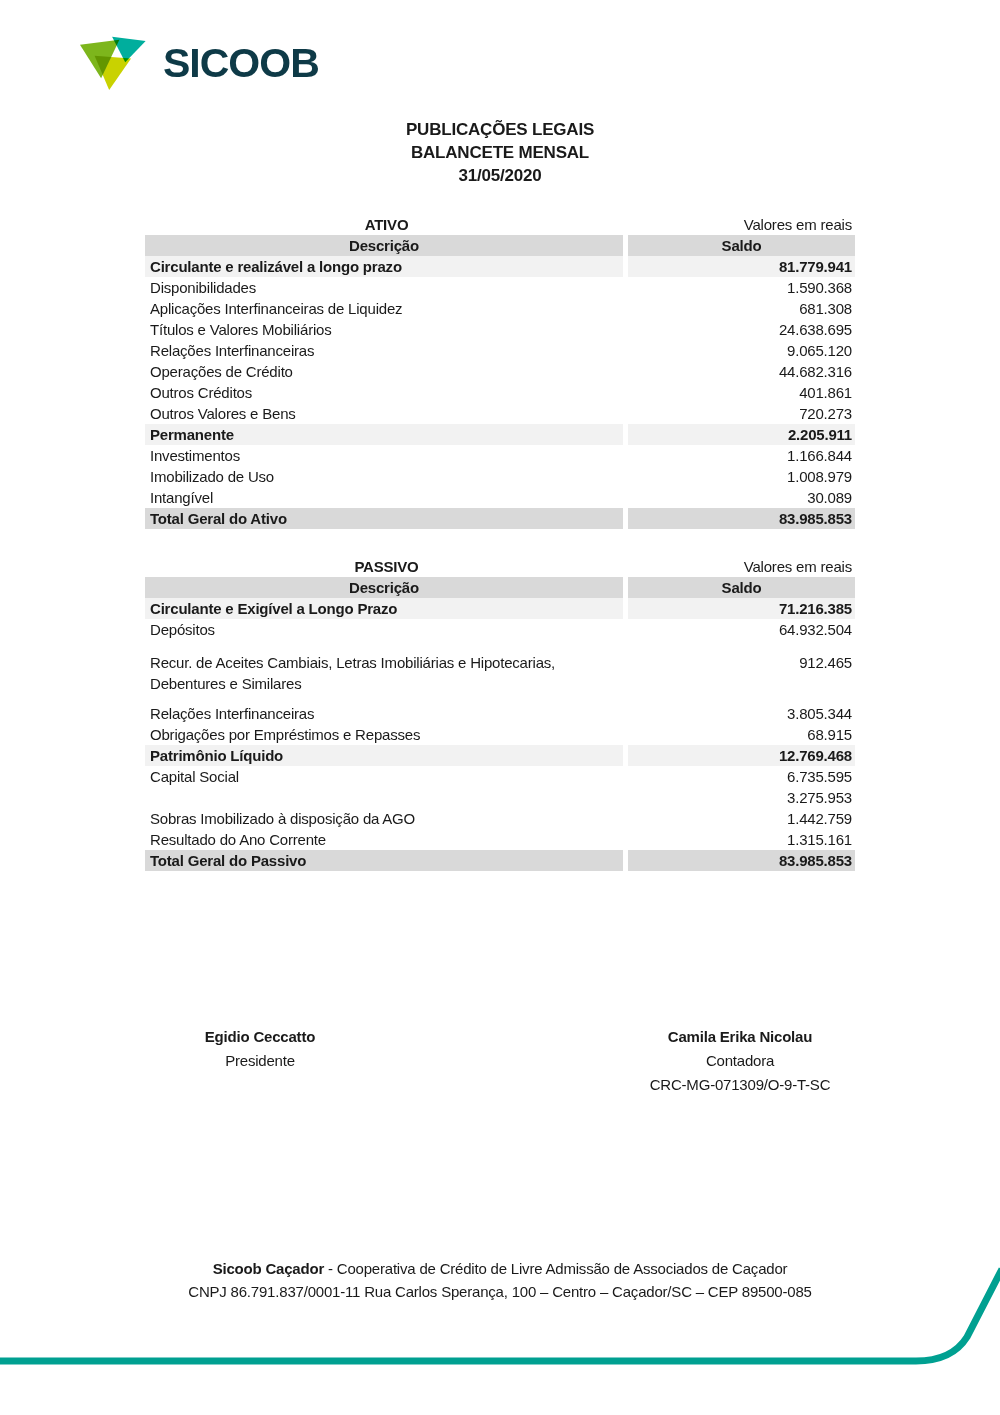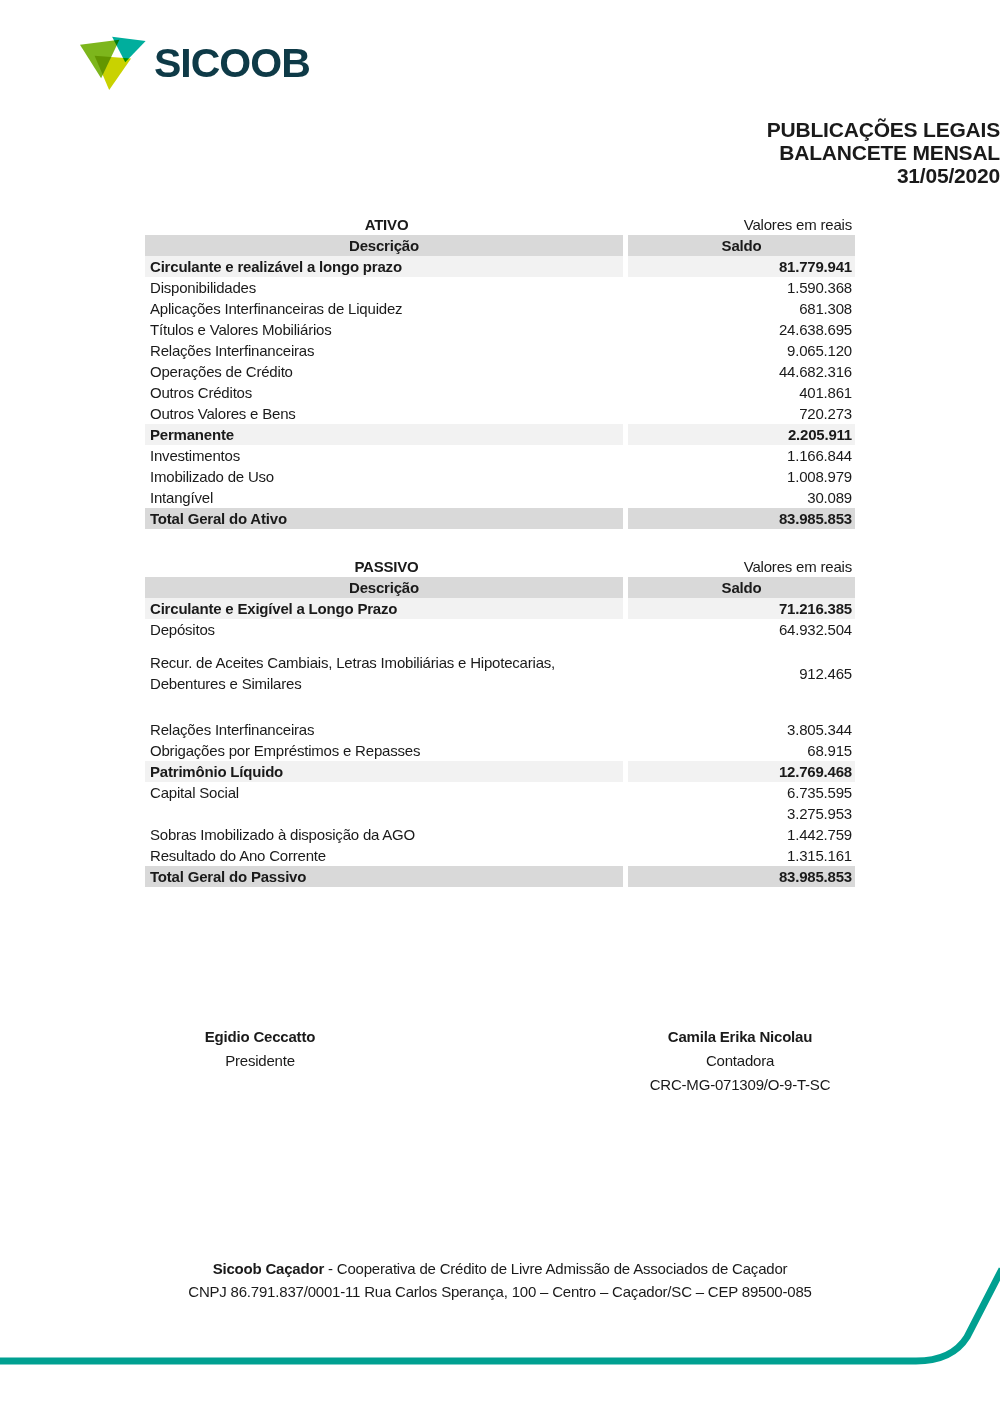--- a/index.html
+++ b/index.html
@@ -7,47 +7,47 @@
     --brand-dark:#0e3a47; --header-gray:#d9d9d9; --section-gray:#f2f2f2; --ink:#1a1a1a;
   }
   *{margin:0;padding:0;box-sizing:border-box;}
   html,body{width:1000px;height:1415px;}
   body{
     position:relative;background:#ffffff;color:var(--ink);
     font-family:"Liberation Sans",sans-serif;font-size:15px;letter-spacing:-0.2px;
     overflow:hidden;
   }
   
-  .logo{position:absolute;left:78px;top:36px;display:flex;align-items:center;gap:2px;}
+  .logo{position:absolute;left:78px;top:36px;display:flex;align-items:center;gap:11px;}
   .logo .mark{width:74px;height:54px;}
   .logo .word{
     font-weight:bold;font-size:41px;letter-spacing:-1px;color:var(--brand-dark);
     line-height:54px;
   }
   
-  .doc-title{position:absolute;left:0;top:118px;width:1000px;text-align:right;
-    font-weight:bold;font-size:21px;line-height:23px;}
+  .doc-title{position:absolute;left:0;top:118px;width:1000px;text-align:center;
+    font-weight:bold;font-size:17px;line-height:23px;}
   
   .fin-table{position:absolute;left:145px;width:710px;}
   .fin-table.ativo{top:214px;}
   .fin-table.passivo{top:556px;}
   .tbl-head{display:flex;height:21px;line-height:21px;}
   .tbl-head .t-name{width:483px;text-align:center;font-weight:bold;}
   .tbl-head .t-unit{flex:1;text-align:right;padding-right:3px;}
   .trow{display:flex;min-height:21px;line-height:21px;}
   .cell{background:transparent;}
   .cell.desc{width:478px;padding-left:5px;}
   .colgap{width:5px;background:#ffffff;}
   .cell.val{flex:1;text-align:right;padding-right:3px;}
   .trow.header .cell{background:var(--header-gray);font-weight:bold;}
   .trow.header .cell.desc{text-align:center;padding-left:0;}
   .trow.header .cell.val{text-align:center;padding-right:0;}
   .trow.section .cell{background:var(--section-gray);font-weight:bold;}
   .trow.total .cell{background:var(--header-gray);font-weight:bold;}
-  .trow.tall{margin:12px 0 25px;align-items:center;}
+  .trow.tall{margin:12px 0 9px;align-items:flex-start;}
   .trow.tall .cell.desc{line-height:21px;}
   
   .signatures{position:absolute;top:1025px;left:0;width:1000px;}
   .sig{position:absolute;text-align:center;line-height:24px;}
   .sig .sig-name{font-weight:bold;}
   .sig.left{left:120px;width:280px;}
   .sig.right{left:590px;width:300px;}
   
   .footer{position:absolute;left:0;top:1257px;width:1000px;text-align:center;line-height:23px;}
   .footer b{font-weight:bold;}

